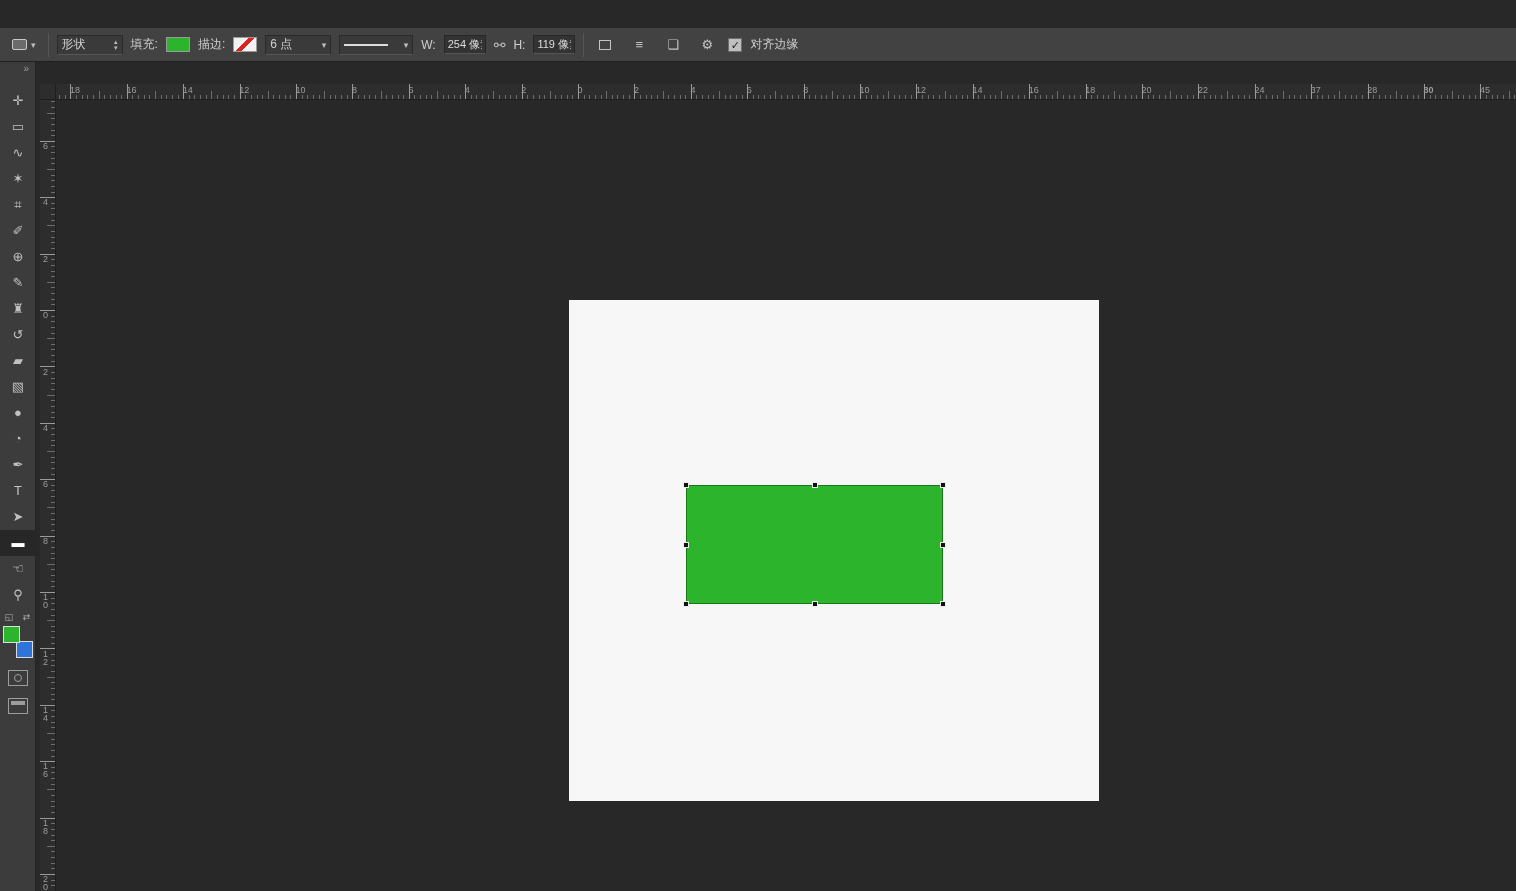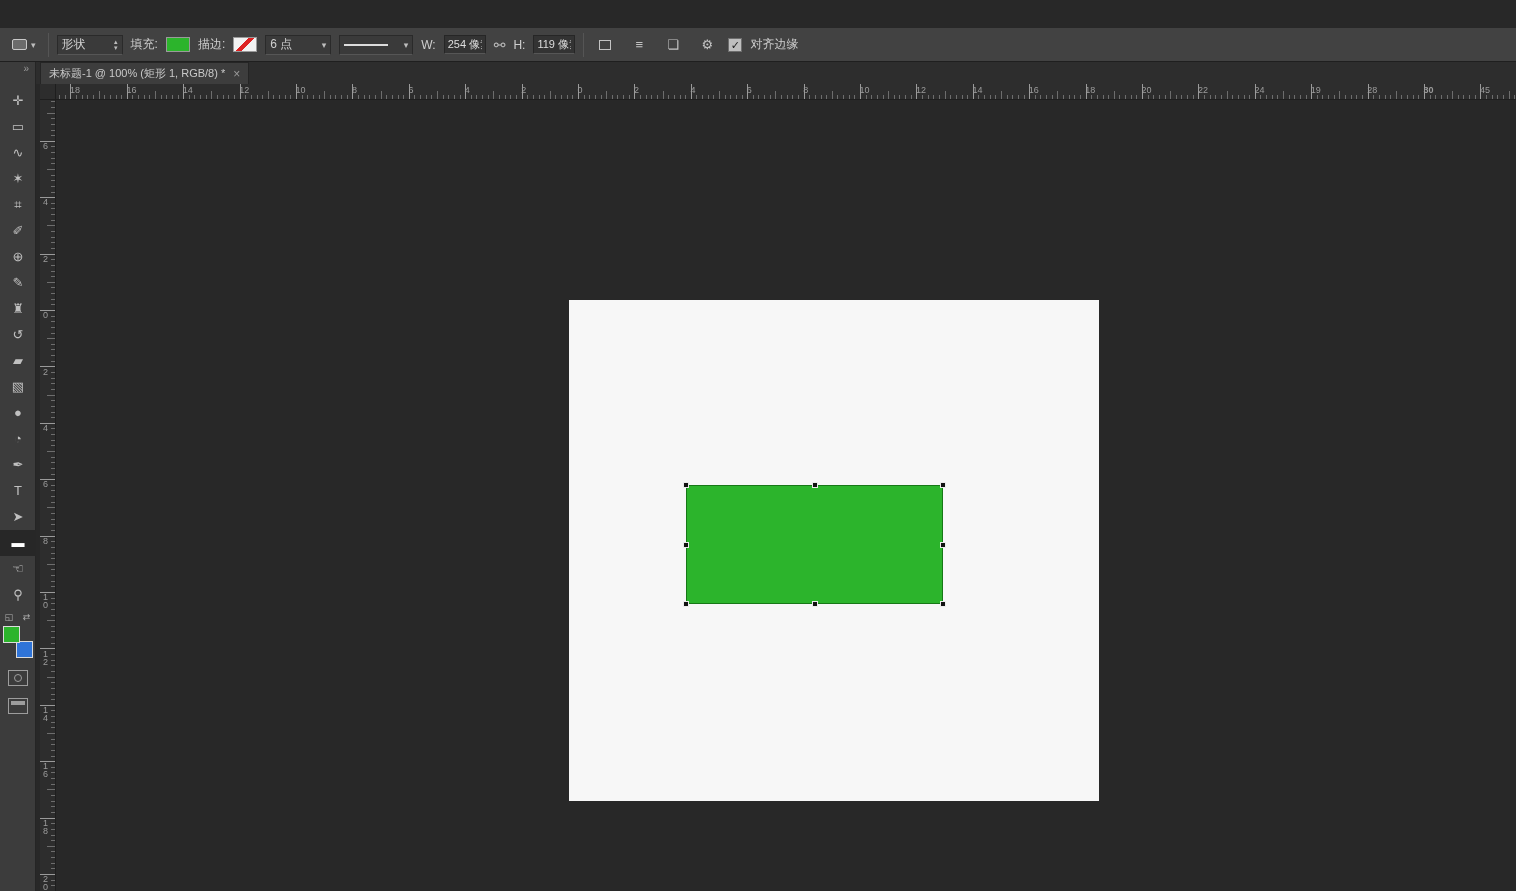--- a/index.html
+++ b/index.html
@@ -135,26 +135,20 @@
         <span class="sq"></span>
       </button>
     <button class="obtn">≡</button>
     <button class="obtn">❏</button>
     <button class="obtn">⚙</button>
 
     <span class="checkbox">✓</span>
     <label>对齐边缘</label>
   </div>
 
-  <div id="tabbar">
-    <div class="tab">
-      <span>未标题-1 @ 100% (矩形 1, RGB/8) *</span>
-      <span class="close">×</span>
-    </div>
-  </div>
 
   <div id="toolbar">
     <div id="toolbar-expand">»</div>
     <div id="toolbar-tools">
         <div class="tool">✛</div>
         <div class="tool">▭</div>
         <div class="tool">∿</div>
         <div class="tool">✶</div>
         <div class="tool">⌗</div>
         <div class="tool">✐</div>
@@ -465,21 +459,21 @@
       <div class="hlabel" style="left: 690.8px;">6</div>
       <div class="hlabel" style="left: 747.2px;">8</div>
       <div class="hlabel" style="left: 803.6px;">10</div>
       <div class="hlabel" style="left: 860px;">12</div>
       <div class="hlabel" style="left: 916.4px;">14</div>
       <div class="hlabel" style="left: 972.8px;">16</div>
       <div class="hlabel" style="left: 1029.2px;">18</div>
       <div class="hlabel" style="left: 1085.6px;">20</div>
       <div class="hlabel" style="left: 1142px;">22</div>
       <div class="hlabel" style="left: 1198.4px;">24</div>
-      <div class="hlabel" style="left: 1254.8px;">19</div>
+      <div class="hlabel" style="left: 1254.8px;">37</div>
       <div class="hlabel" style="left: 1311.2px;">28</div>
       <div class="hlabel" style="left: 1367.6px; font-weight: bold;">30</div>
       <div class="hlabel" style="left: 1424px;">45</div>
     </div>
   <div id="vruler">
       <div class="vtick" style="top: 1.32px; width: 4px; background: rgb(109, 109, 109);"></div>
       <div class="vtick" style="top: 6.96px; width: 4px; background: rgb(109, 109, 109);"></div>
       <div class="vtick" style="top: 12.6px; width: 8px; background: rgb(109, 109, 109);"></div>
       <div class="vtick" style="top: 18.24px; width: 4px; background: rgb(109, 109, 109);"></div>
       <div class="vtick" style="top: 23.88px; width: 4px; background: rgb(109, 109, 109);"></div>

